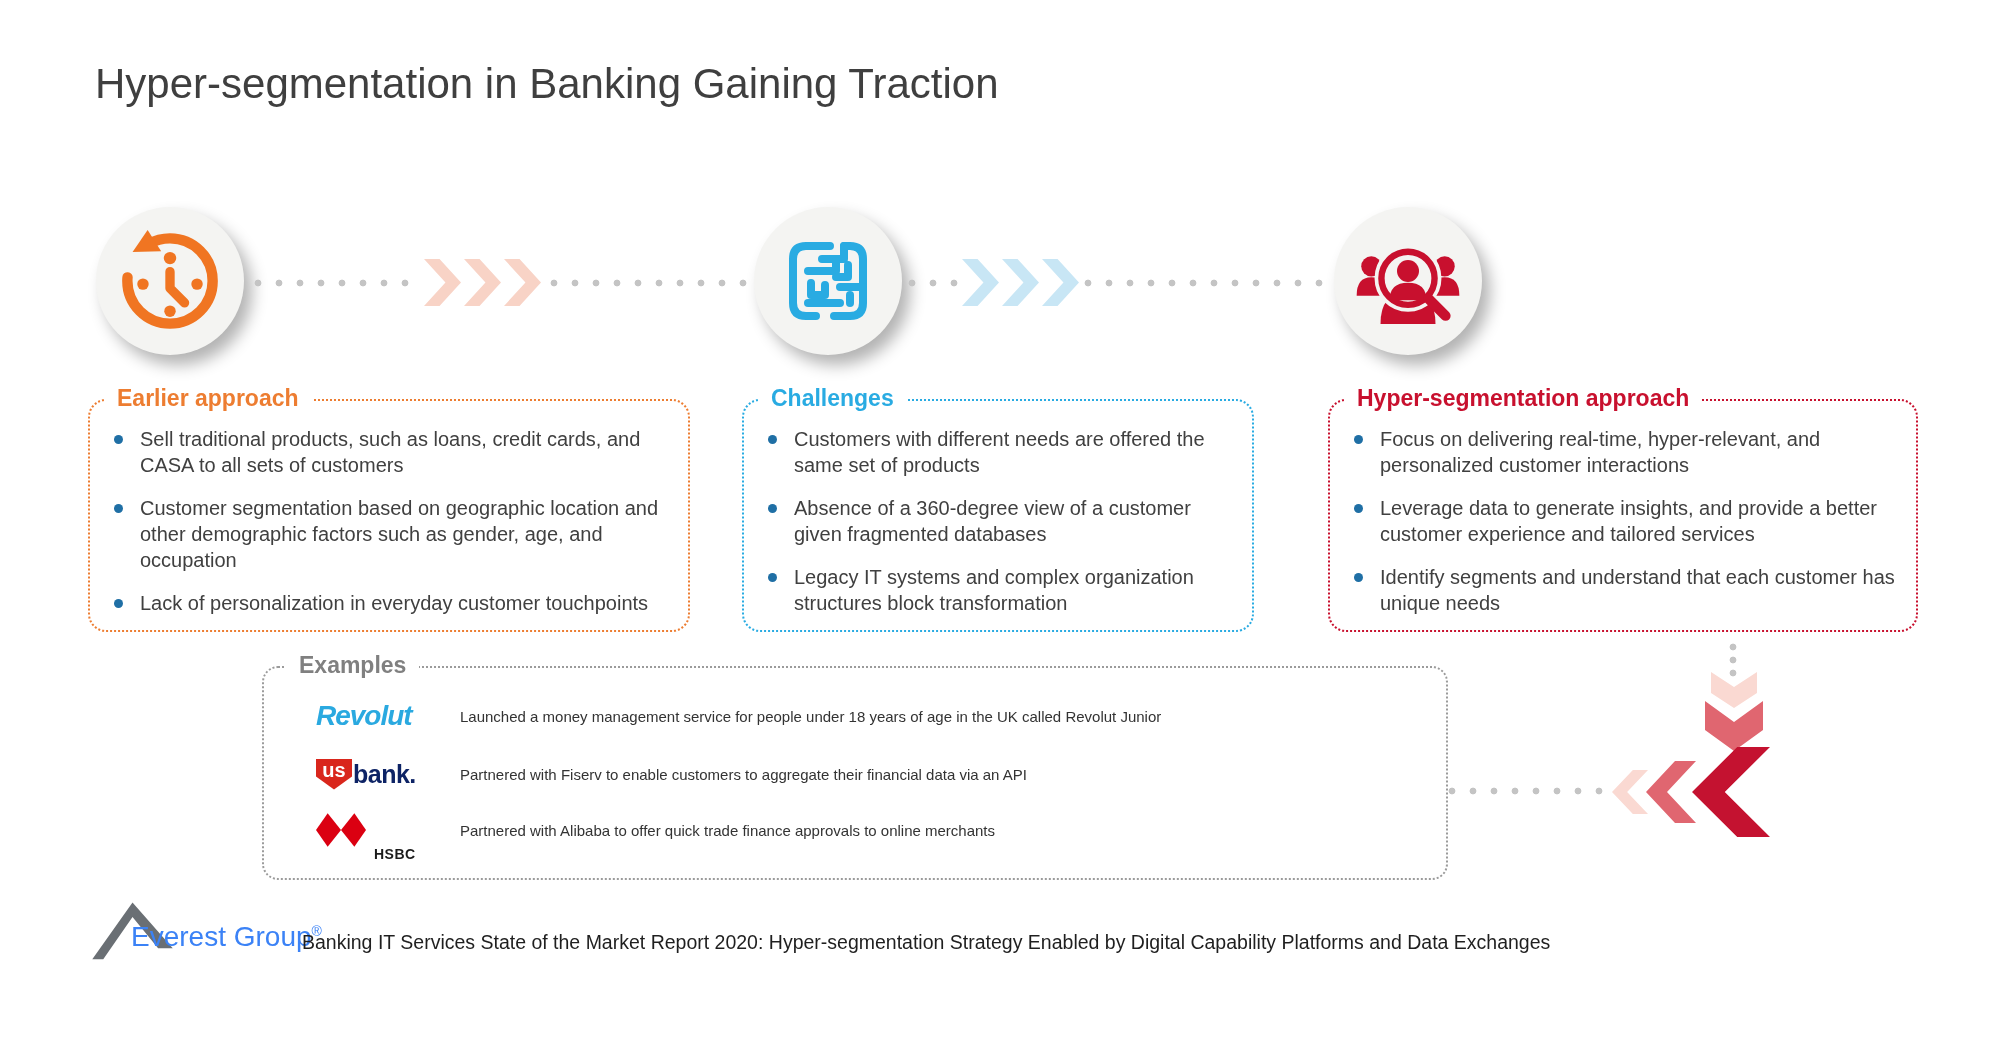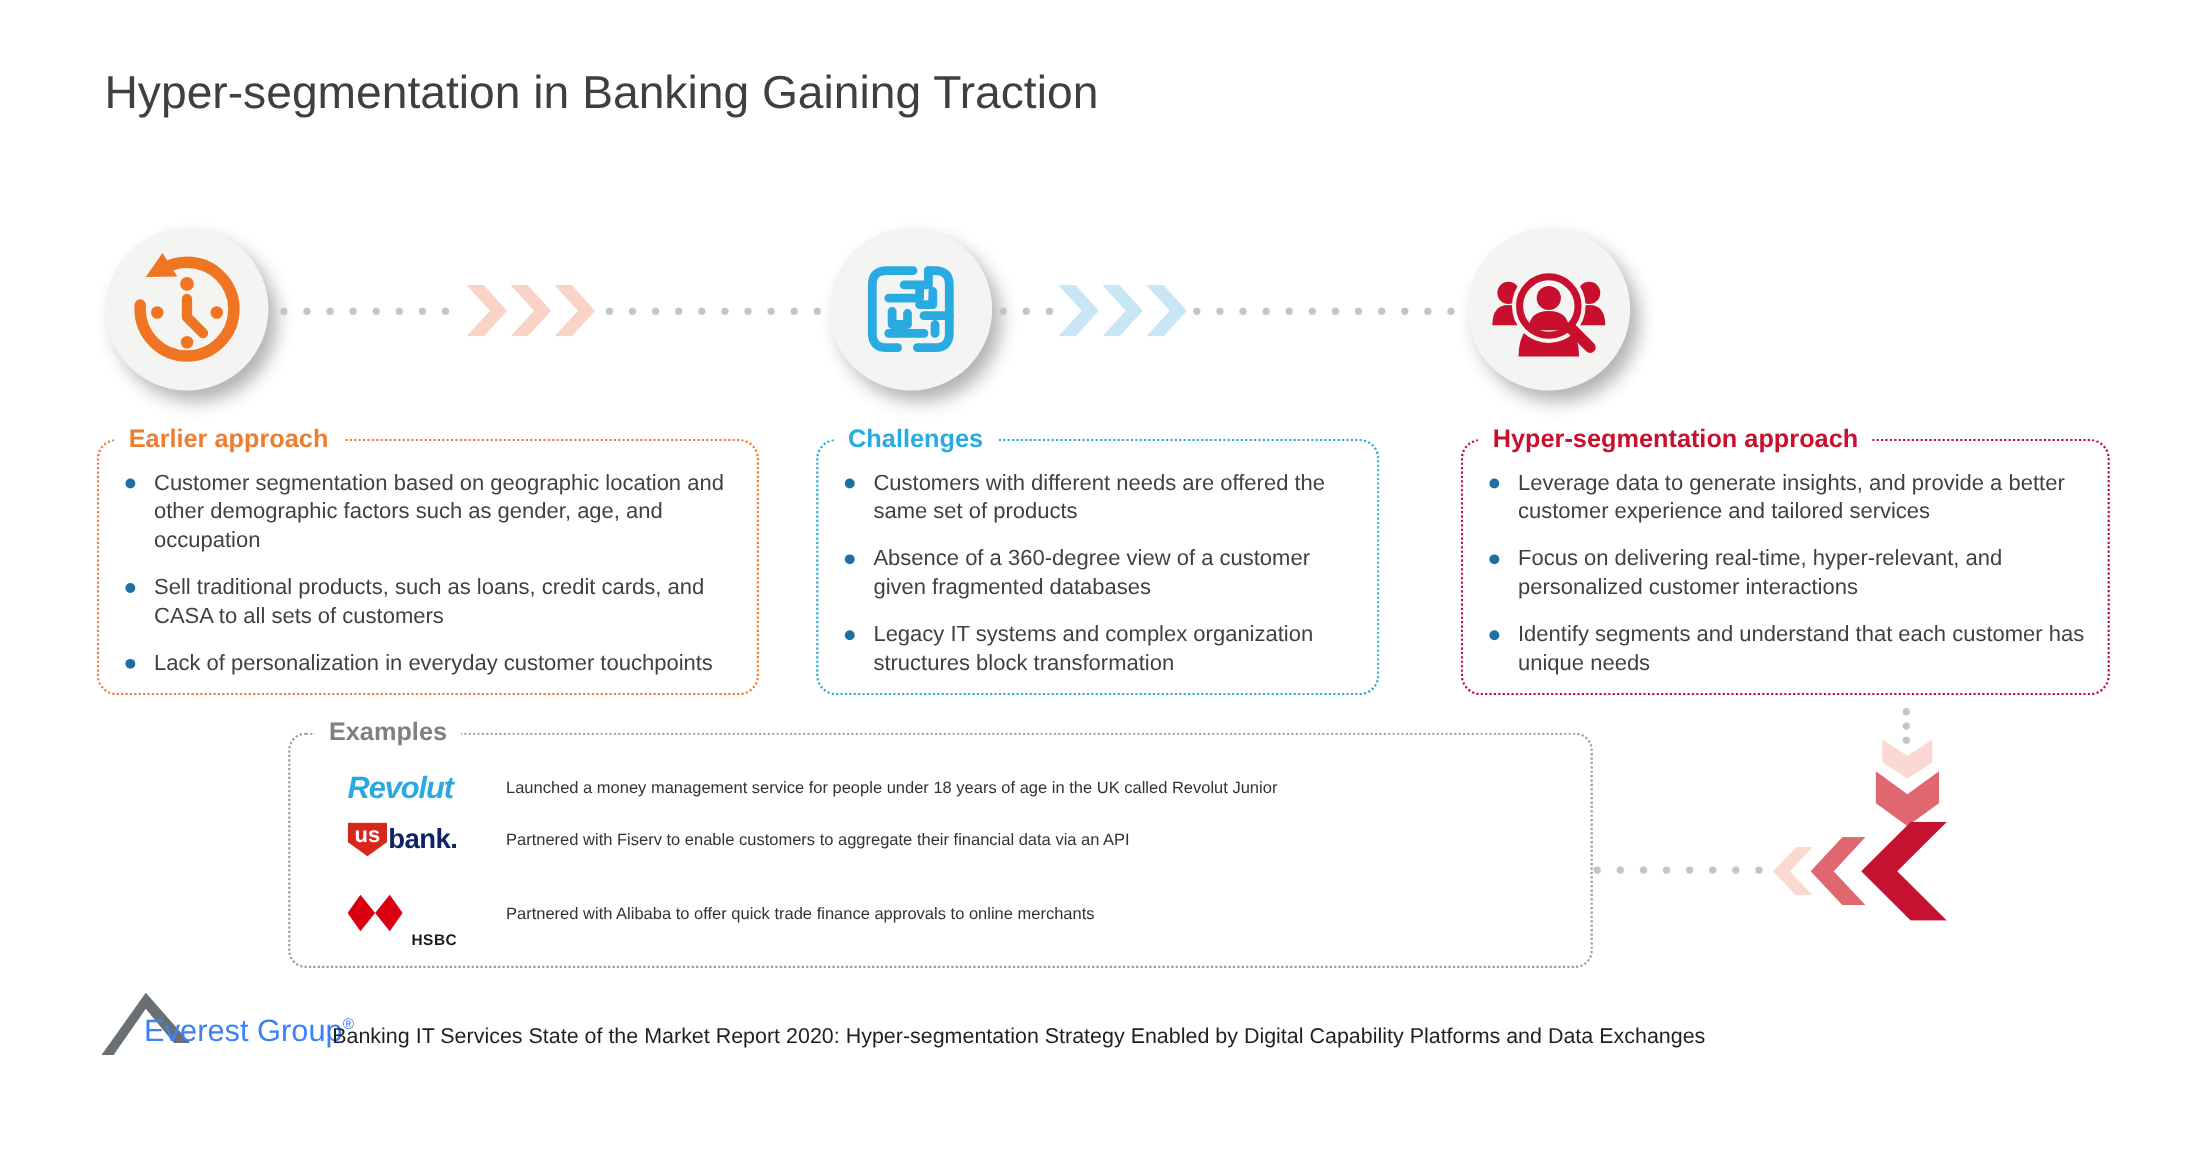--- a/index.html
+++ b/index.html
@@ -53,21 +53,21 @@
   ul.bullets{margin:0;padding:25px 16px 0 24px;list-style:none;}
   ul.bullets li{display:flex;margin-bottom:17px;}
   .bdot{flex:0 0 9px;width:9px;height:9px;border-radius:50%;background:#1F6FA5;margin:9px 17px 0 0;}
   .btext{font-size:20px;line-height:26px;color:#404040;}
 
   
   #box-examples{position:absolute;left:262px;top:666px;width:1186px;height:214px;
                 border:2px dotted #9b9b9b;border-radius:16px;box-sizing:border-box;}
   #box-examples .box-heading{color:#808080;left:22px;}
   .ex-row{position:absolute;left:0;display:flex;align-items:center;height:52px;padding-left:52px;}
-  #ex-row-1{top:22px} #ex-row-2{top:69px} #ex-row-3{top:136px}
+  #ex-row-1{top:22px} #ex-row-2{top:80px} #ex-row-3{top:136px}
   .ex-logo{width:120px;display:flex;align-items:center;}
   .ex-text{margin-left:24px;font-size:15px;color:#333333;}
   .revolut-word{font-size:28px;font-weight:800;font-style:italic;color:#2AA9E0;letter-spacing:-1px;
                 text-shadow:0 0 2px rgba(255,255,255,.9);}
   .usb-shield{width:36px;height:31px;background:#D9261C;clip-path:polygon(0 0,100% 0,100% 58%,50% 100%,0 58%);
               display:flex;align-items:flex-start;justify-content:center;}
   .usb-shield span{color:#fff;font-weight:800;font-size:20px;line-height:22px;}
   .usb-word{font-size:25px;font-weight:800;color:#0D2365;letter-spacing:-0.5px;margin-left:1px;}
   .hsbc-word{font-size:14px;font-weight:700;color:#1b1b1b;letter-spacing:0.5px;margin-left:8px;margin-top:48px;}
 
@@ -151,25 +151,25 @@
       <div class="chev chev-right"></div>
       <div class="chev chev-right"></div>
   </div>
   <div class="dotline" id="dots-d"></div>
 
   <div class="box" id="box-earlier">
     <div class="box-heading">Earlier approach</div>
     <ul class="bullets">
       <li>
           <span class="bdot"></span>
+        <span class="btext">Sell traditional products, such as loans, credit cards, and CASA to all sets of customers</span>
+        </li>
+      <li>
+          <span class="bdot"></span>
         <span class="btext">Customer segmentation based on geographic location and other demographic factors such as gender, age, and occupation</span>
-        </li>
-      <li>
-          <span class="bdot"></span>
-        <span class="btext">Sell traditional products, such as loans, credit cards, and CASA to all sets of customers</span>
         </li>
       <li>
           <span class="bdot"></span>
         <span class="btext">Lack of personalization in everyday customer touchpoints</span>
         </li>
     </ul>
   </div>
 
   <div class="box" id="box-challenges">
     <div class="box-heading">Challenges</div>
@@ -187,25 +187,25 @@
         <span class="btext">Legacy IT systems and complex organization structures block transformation</span>
         </li>
     </ul>
   </div>
 
   <div class="box" id="box-hyper">
     <div class="box-heading">Hyper-segmentation approach</div>
     <ul class="bullets">
       <li>
           <span class="bdot"></span>
+        <span class="btext">Focus on delivering real-time, hyper-relevant, and personalized customer interactions</span>
+        </li>
+      <li>
+          <span class="bdot"></span>
         <span class="btext">Leverage data to generate insights, and provide a better customer experience and tailored services</span>
-        </li>
-      <li>
-          <span class="bdot"></span>
-        <span class="btext">Focus on delivering real-time, hyper-relevant, and personalized customer interactions</span>
         </li>
       <li>
           <span class="bdot"></span>
         <span class="btext">Identify segments and understand that each customer has unique needs</span>
         </li>
     </ul>
   </div>
 
   <div id="box-examples">
     <div class="box-heading">Examples</div>

